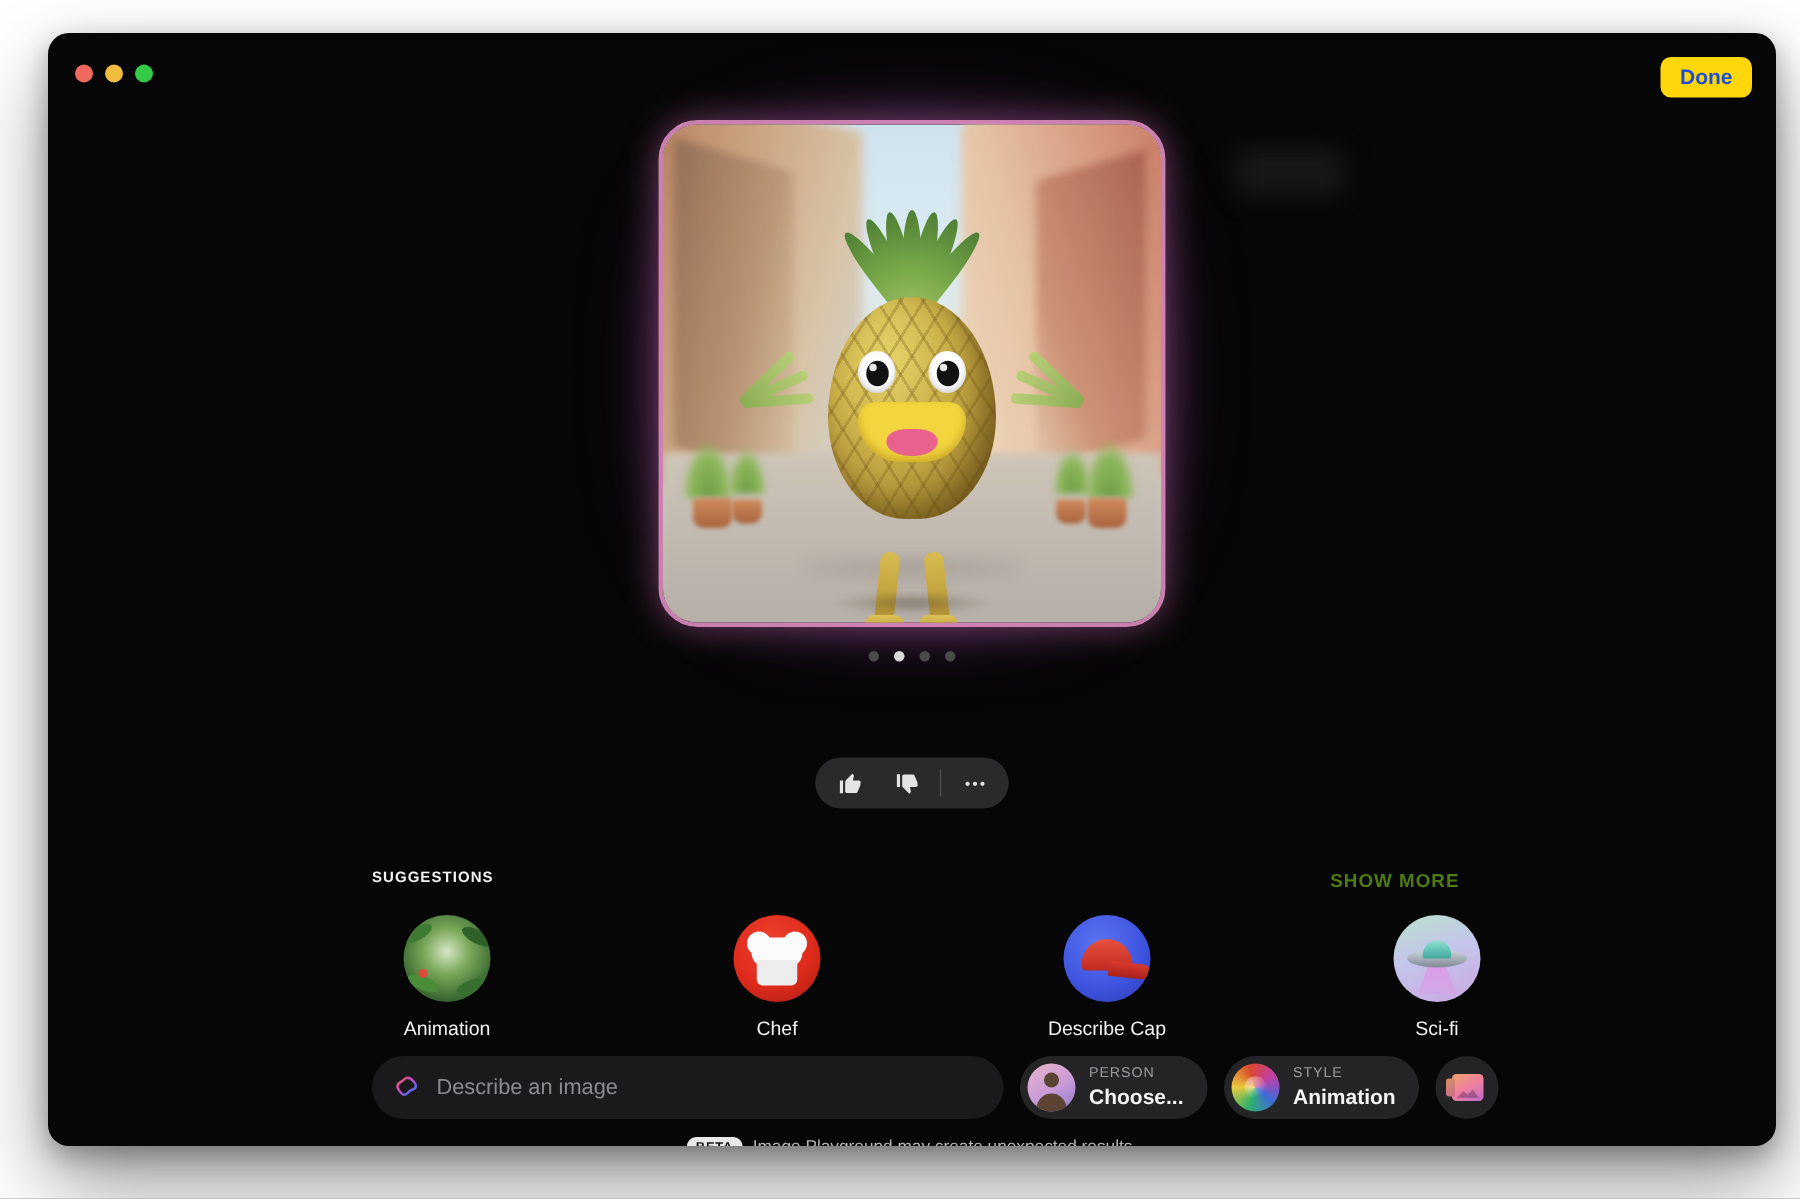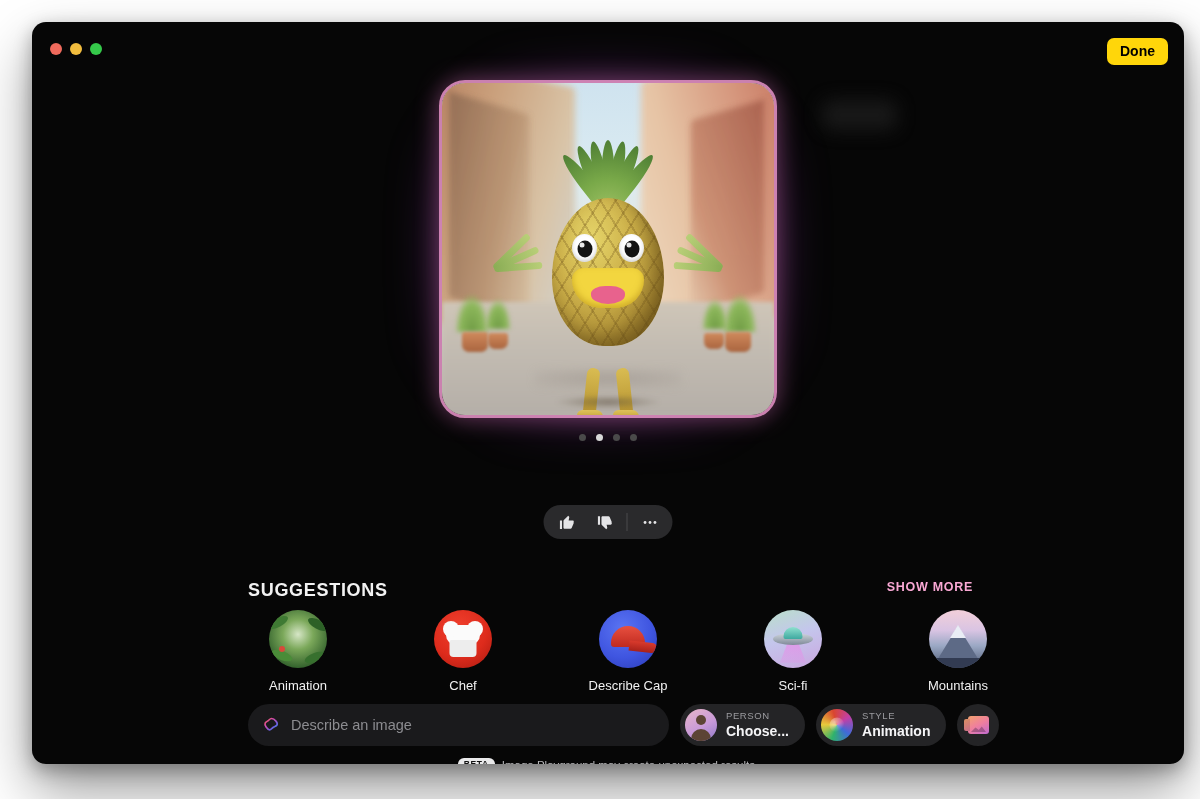--- a/index.html
+++ b/index.html
@@ -27,21 +27,21 @@
     position: absolute; left: 0; top: 0; width: 100%; height: 58px;
   }
   .traffic { position: absolute; left: 18px; top: 21px; display: flex; gap: 8px; }
   .dot { width: 12px; height: 12px; border-radius: 50%; display: block; }
   .dot.red { background: #ef6a5c; }
   .dot.yellow { background: #f2bd3e; }
   .dot.green { background: #35c94a; }
 
   .done-btn {
     position: absolute; right: 16px; top: 16px;
-    background: #FFD60A; color: #000000;
+    background: #FFD60A; color: #1d4ed8;
     border: none; border-radius: 7px;
     font-family: "Liberation Sans", sans-serif;
     font-size: 14px; font-weight: 700;
     padding: 6px 13px 7px; cursor: pointer;
     line-height: 1;
   }
 
   
   .ghost-chip {
     position: absolute; left: 790px; top: 78px;
@@ -241,26 +241,26 @@
     width: 38px; height: 30px;
     display: flex; align-items: center; justify-content: center;
     background: transparent; border: none; cursor: pointer;
     color: #e4e4e6;
   }
   .fb-sep { width: 1px; height: 18px; background: #4a4a4c; margin: 0 3px; }
 
   
   .sugg-head {
     position: absolute; left: 216px; top: 558px;
-    font-size: 18px; font-weight: 700; letter-spacing: .7px; color: #f2f2f2;
+    font-size: 10px; font-weight: 700; letter-spacing: .7px; color: #f2f2f2;
   }
   .show-more {
     position: absolute; right: 211px; top: 558px;
     font-size: 12.5px; font-weight: 700; letter-spacing: .7px;
-    color: #f9a8d4; background: none; border: none; cursor: pointer; padding: 0;
+    color: #4d7c0f; background: none; border: none; cursor: pointer; padding: 0;
     font-family: "Liberation Sans", sans-serif;
   }
 
   .sugg-row {
     position: absolute; left: 216px; top: 588px;
     width: 760px;
     display: flex; justify-content: space-between;
   }
   .sugg {
     width: 100px;
@@ -651,29 +651,20 @@
 
       <div class="sugg">
         <div class="circ ic-scifi">
           <span class="beam"></span>
             <span class="saucer"></span>
             <span class="dome2"></span>
         </div>
         <span class="lbl">Sci-fi</span>
       </div>
 
-      <div class="sugg">
-        <div class="circ ic-mtn">
-          <span class="peak2"></span>
-            <span class="peak"></span>
-            <span class="snow"></span>
-            <span class="base3"></span>
-        </div>
-        <span class="lbl">Mountains</span>
-      </div>
 
     </div>
 
     <div class="bottombar">
 
       <div class="prompt-field">
         <svg class="ai-ring" viewBox="0 0 24 24">
           <defs>
             <linearGradient id="aig" x1="0" y1="0" x2="1" y2="1">
               <stop offset="0%" stop-color="#f0604d"></stop>

